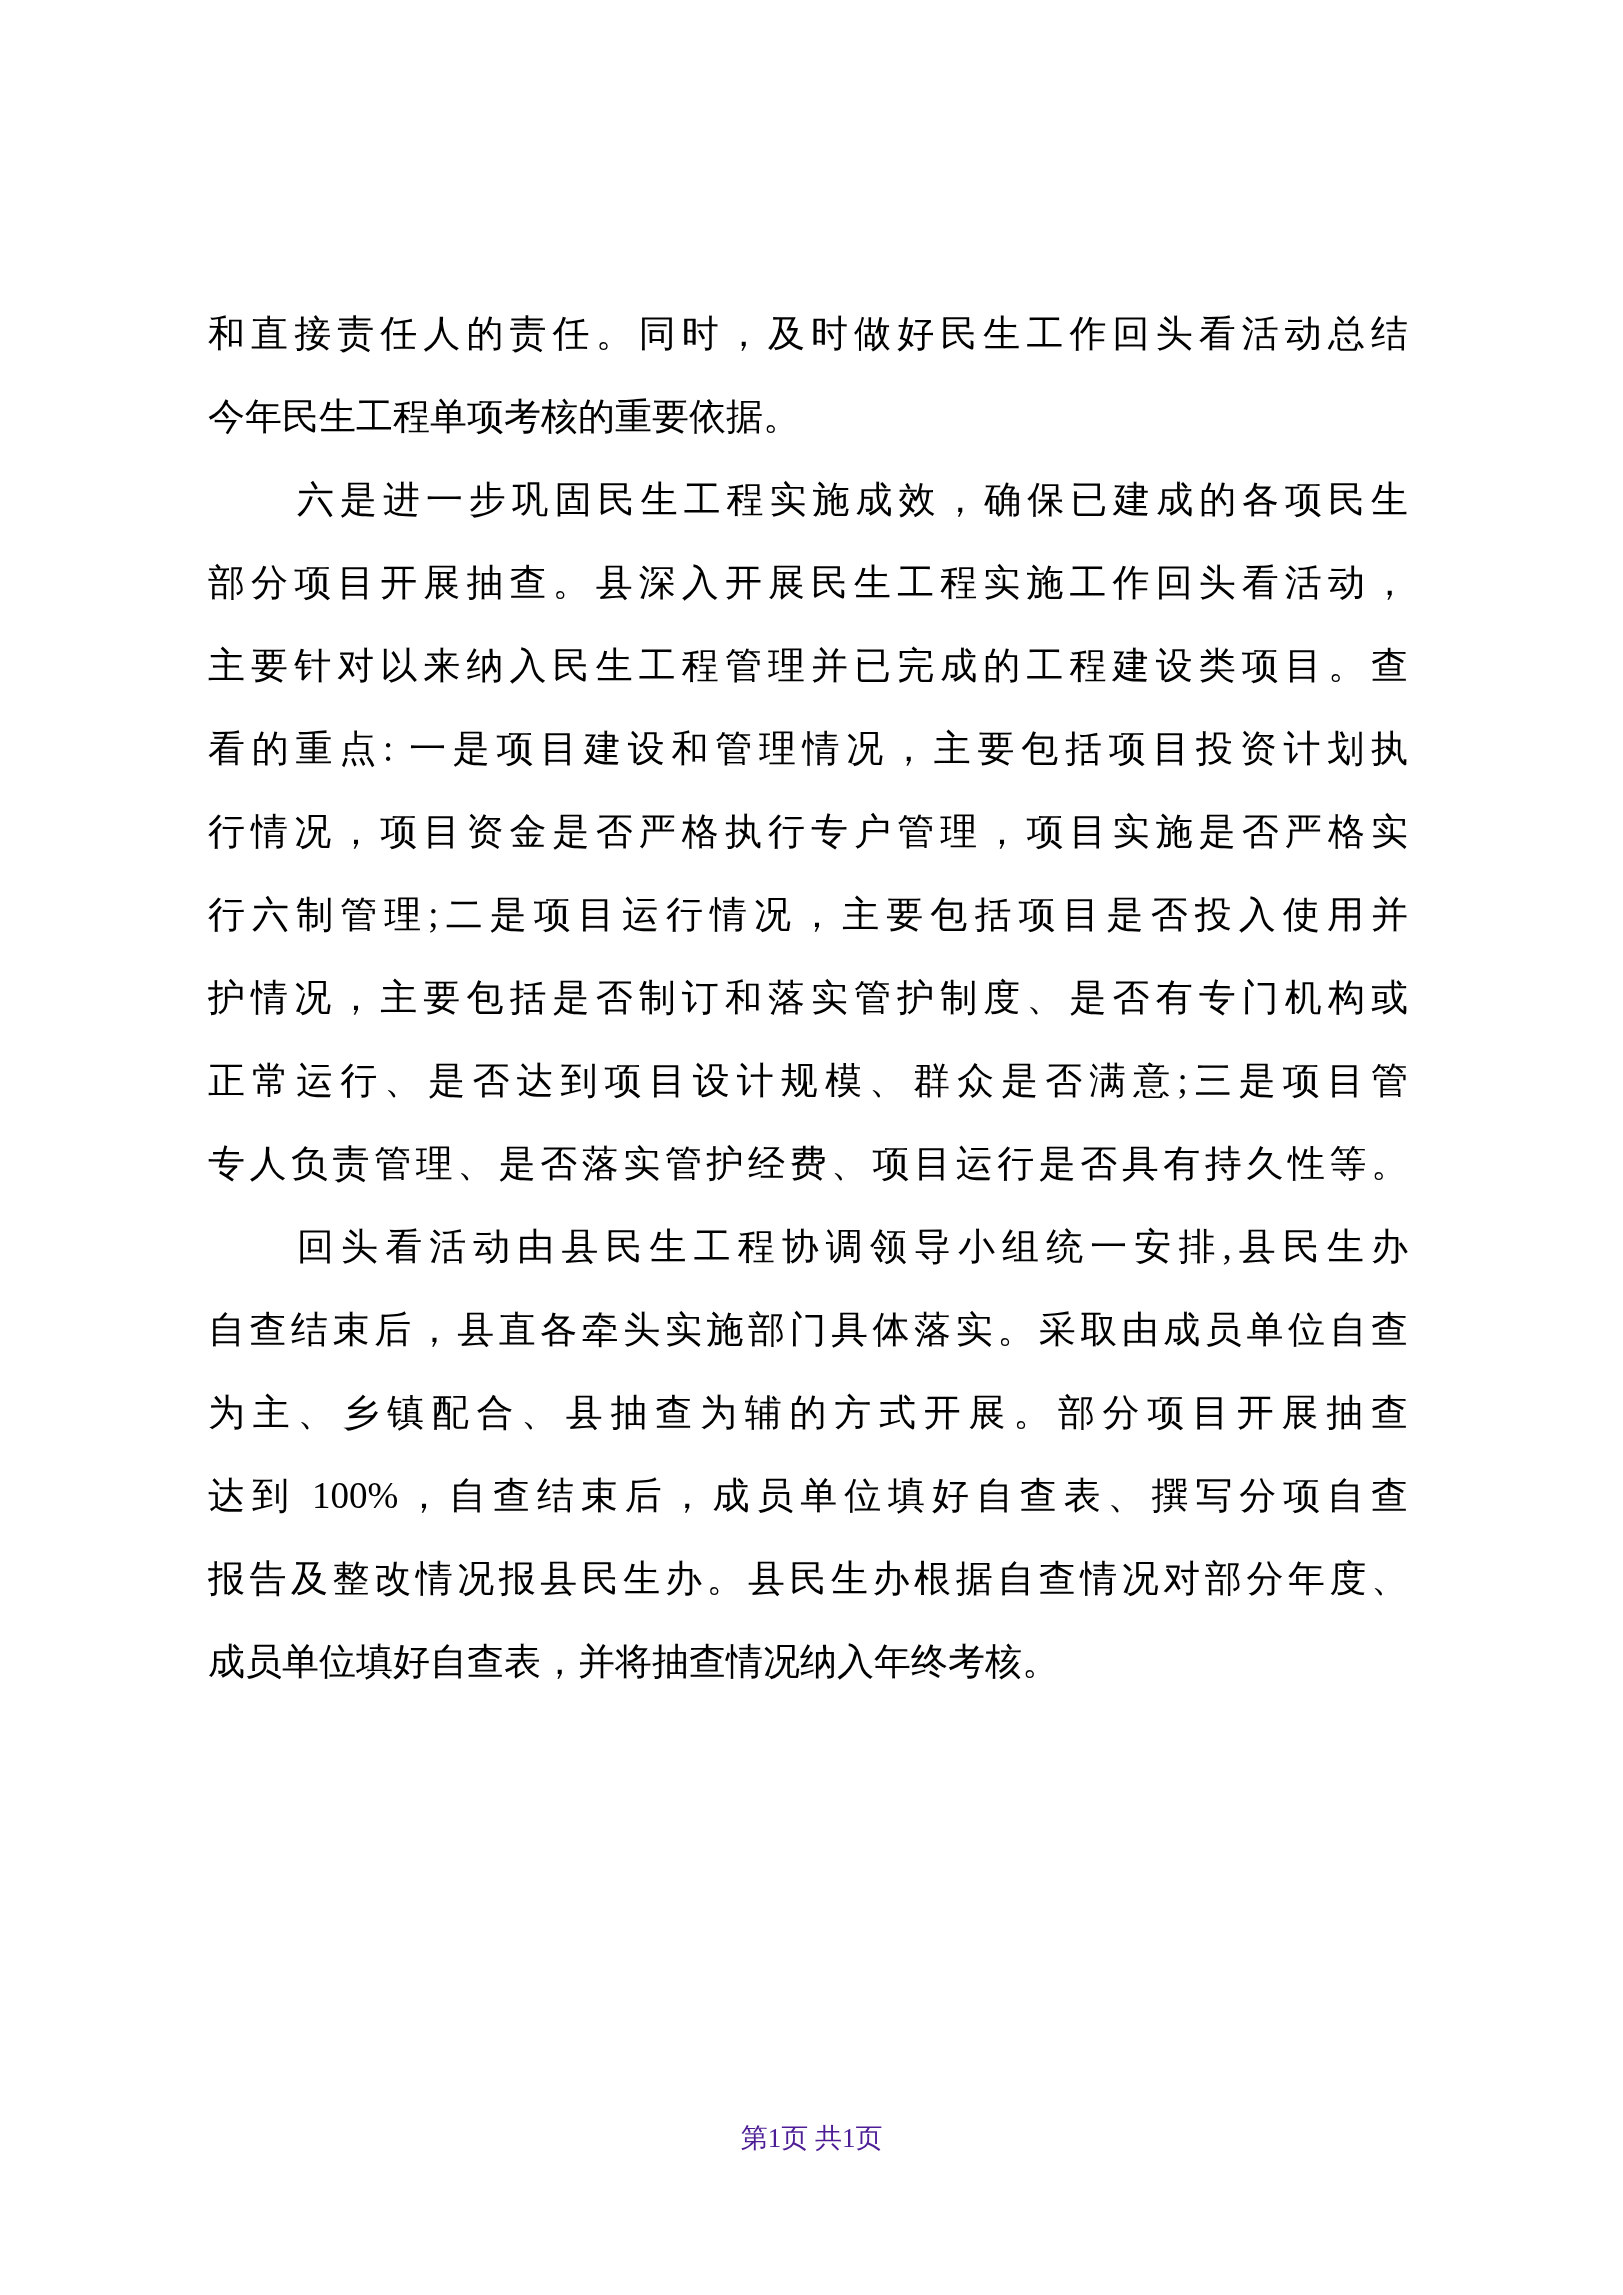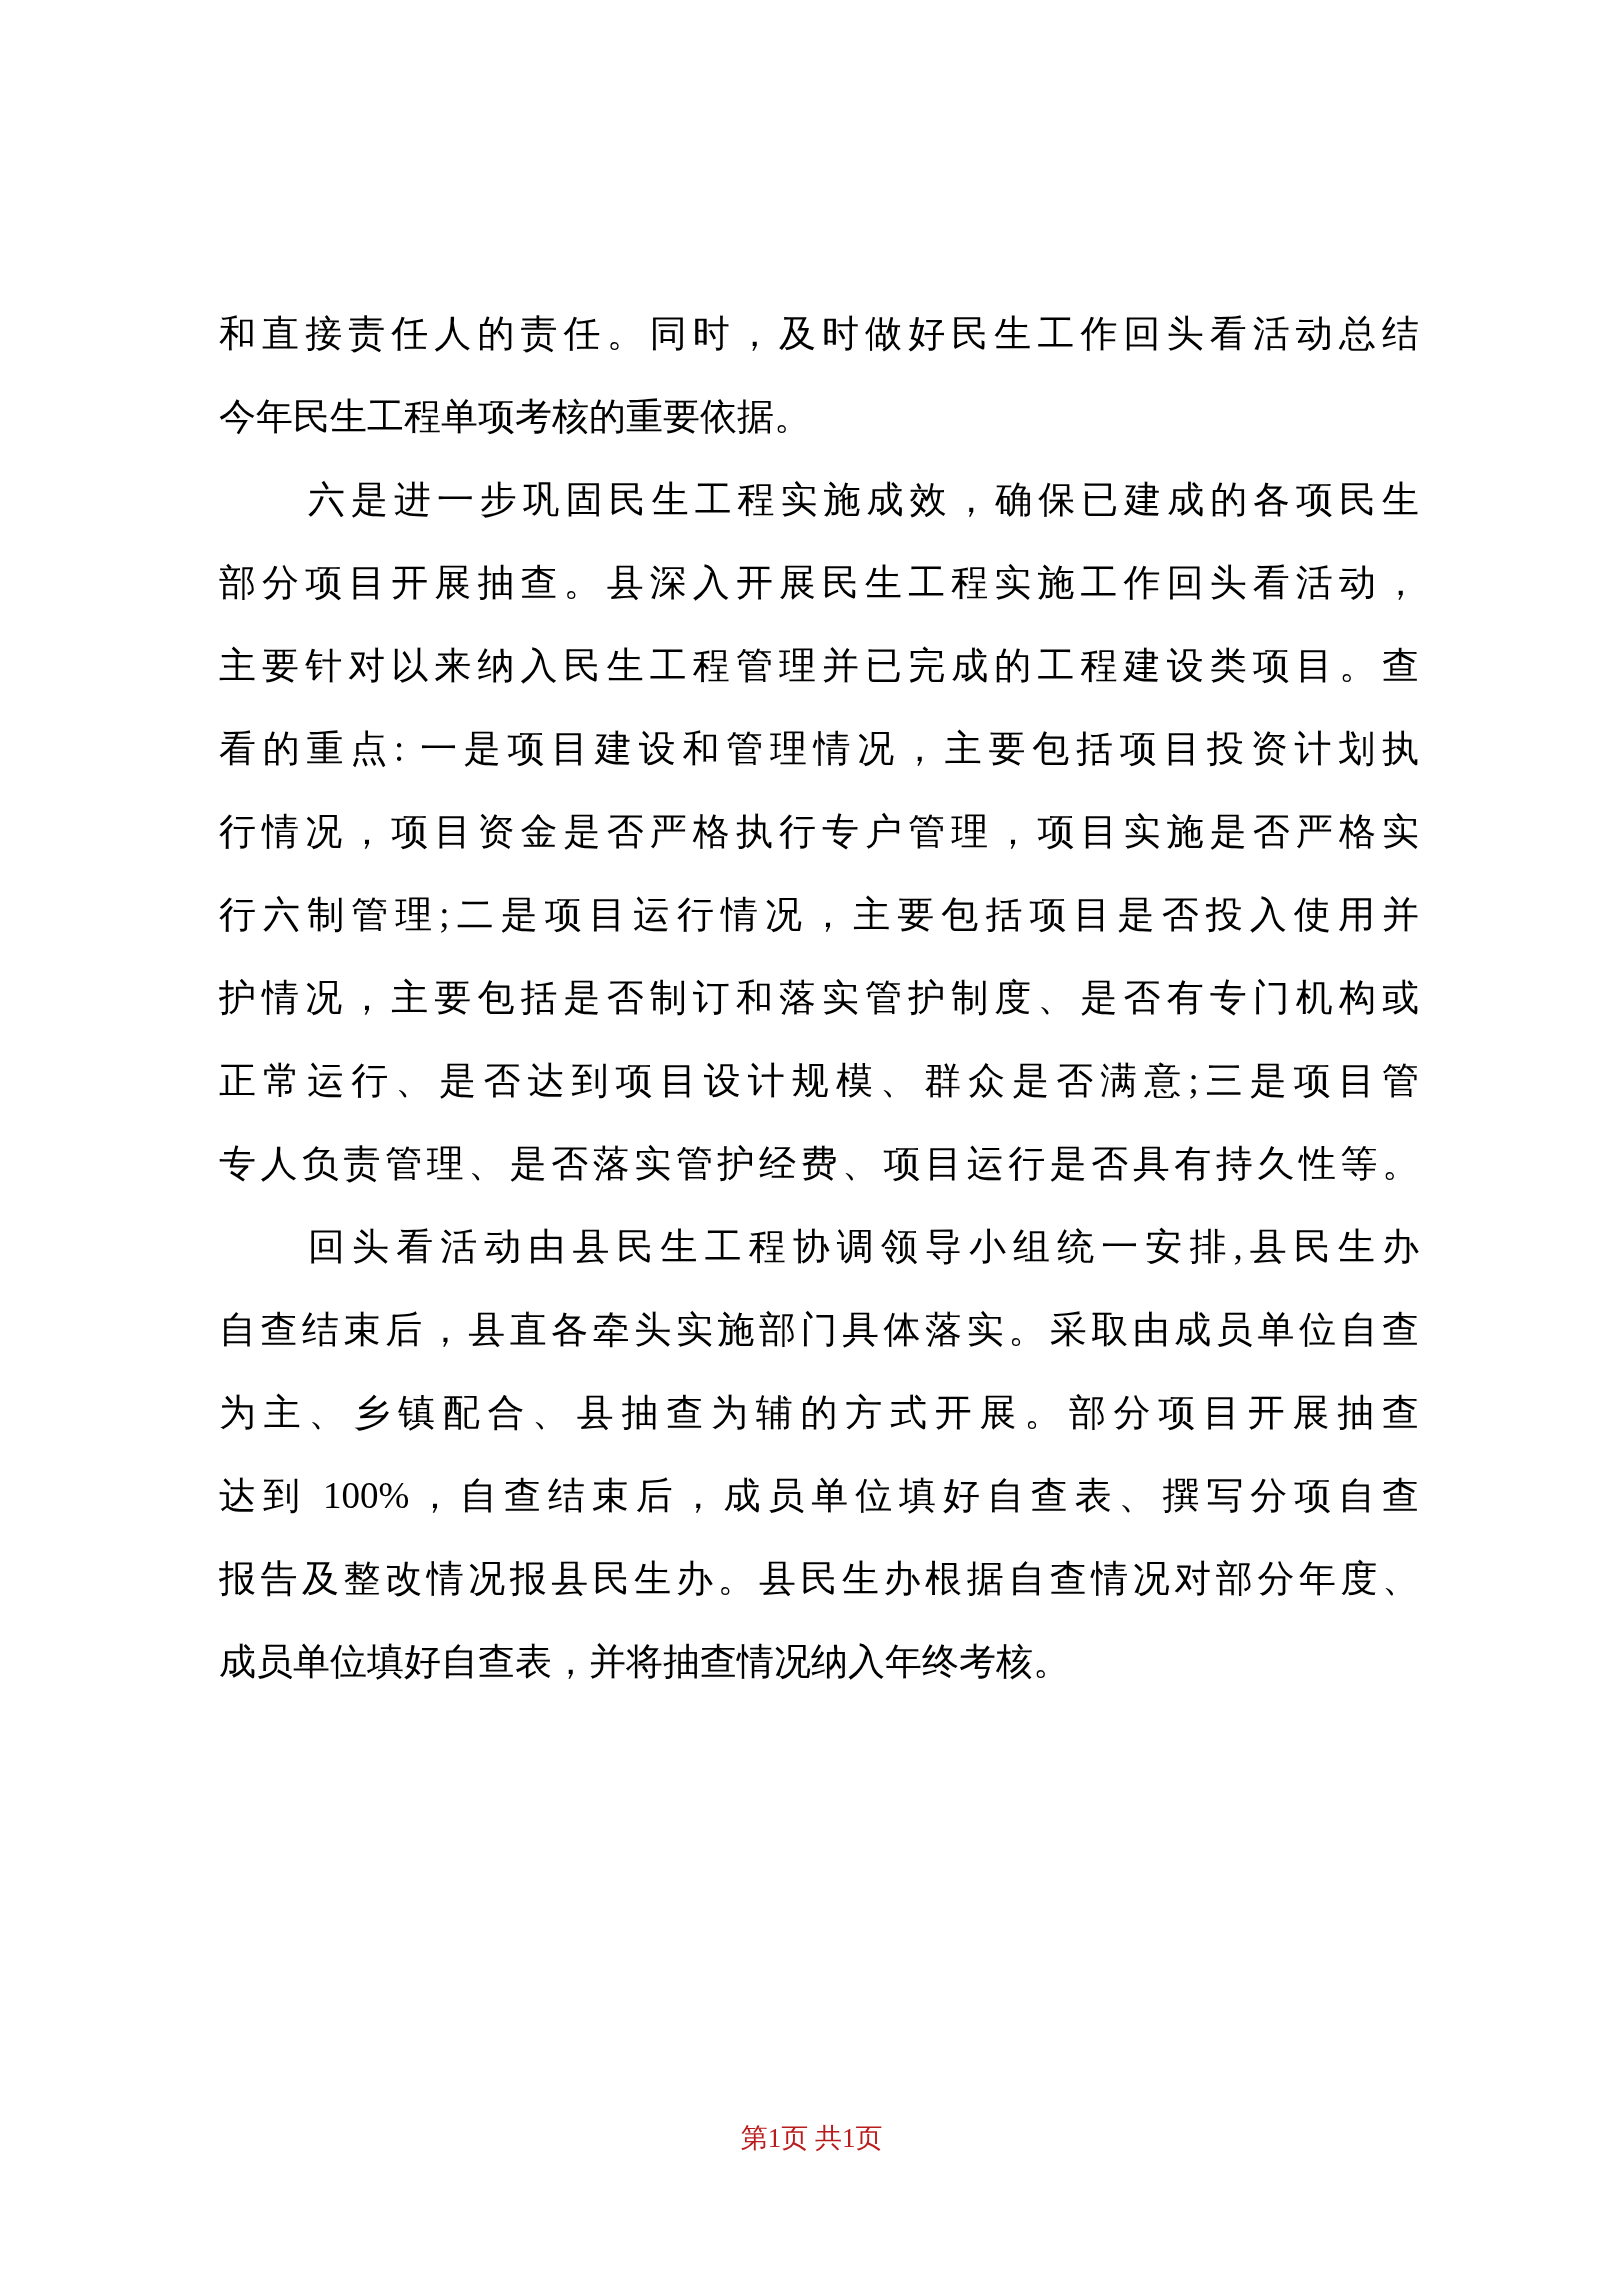--- a/index.html
+++ b/index.html
@@ -16,21 +16,21 @@
   .page {
     position: absolute;
     left: 0;
     top: 0;
     width: 1623px;
     height: 2295px;
     background: #ffffff;
   }
   .text-block {
     position: absolute;
-    left: 219px;
+    left: 208px;
     top: 292px;
     width: 1200px;
     font-family: "Liberation Serif", "DejaVu Serif", serif;
     font-size: 37px;
     line-height: 83px;
     color: #000000;
     letter-spacing: 0;
   }
   .line {
     width: 100%;
@@ -48,21 +48,21 @@
   }
   .footer {
     position: absolute;
     left: 0;
     top: 2121px;
     width: 1623px;
     text-align: center;
     font-family: "Liberation Serif", "DejaVu Serif", serif;
     font-size: 27px;
     line-height: 35px;
-    color: #b91c1c;
+    color: #4c1d95;
   }
 </style>
 </head>
 <body>
 
 <div class="page">
   <div class="text-block">
     <div class="line j">和直接责任人的责任。同时，及时做好民生工作回头看活动总结</div>
     <div class="line last">今年民生工程单项考核的重要依据。</div>
     <div class="line j indent">六是进一步巩固民生工程实施成效，确保已建成的各项民生</div>

